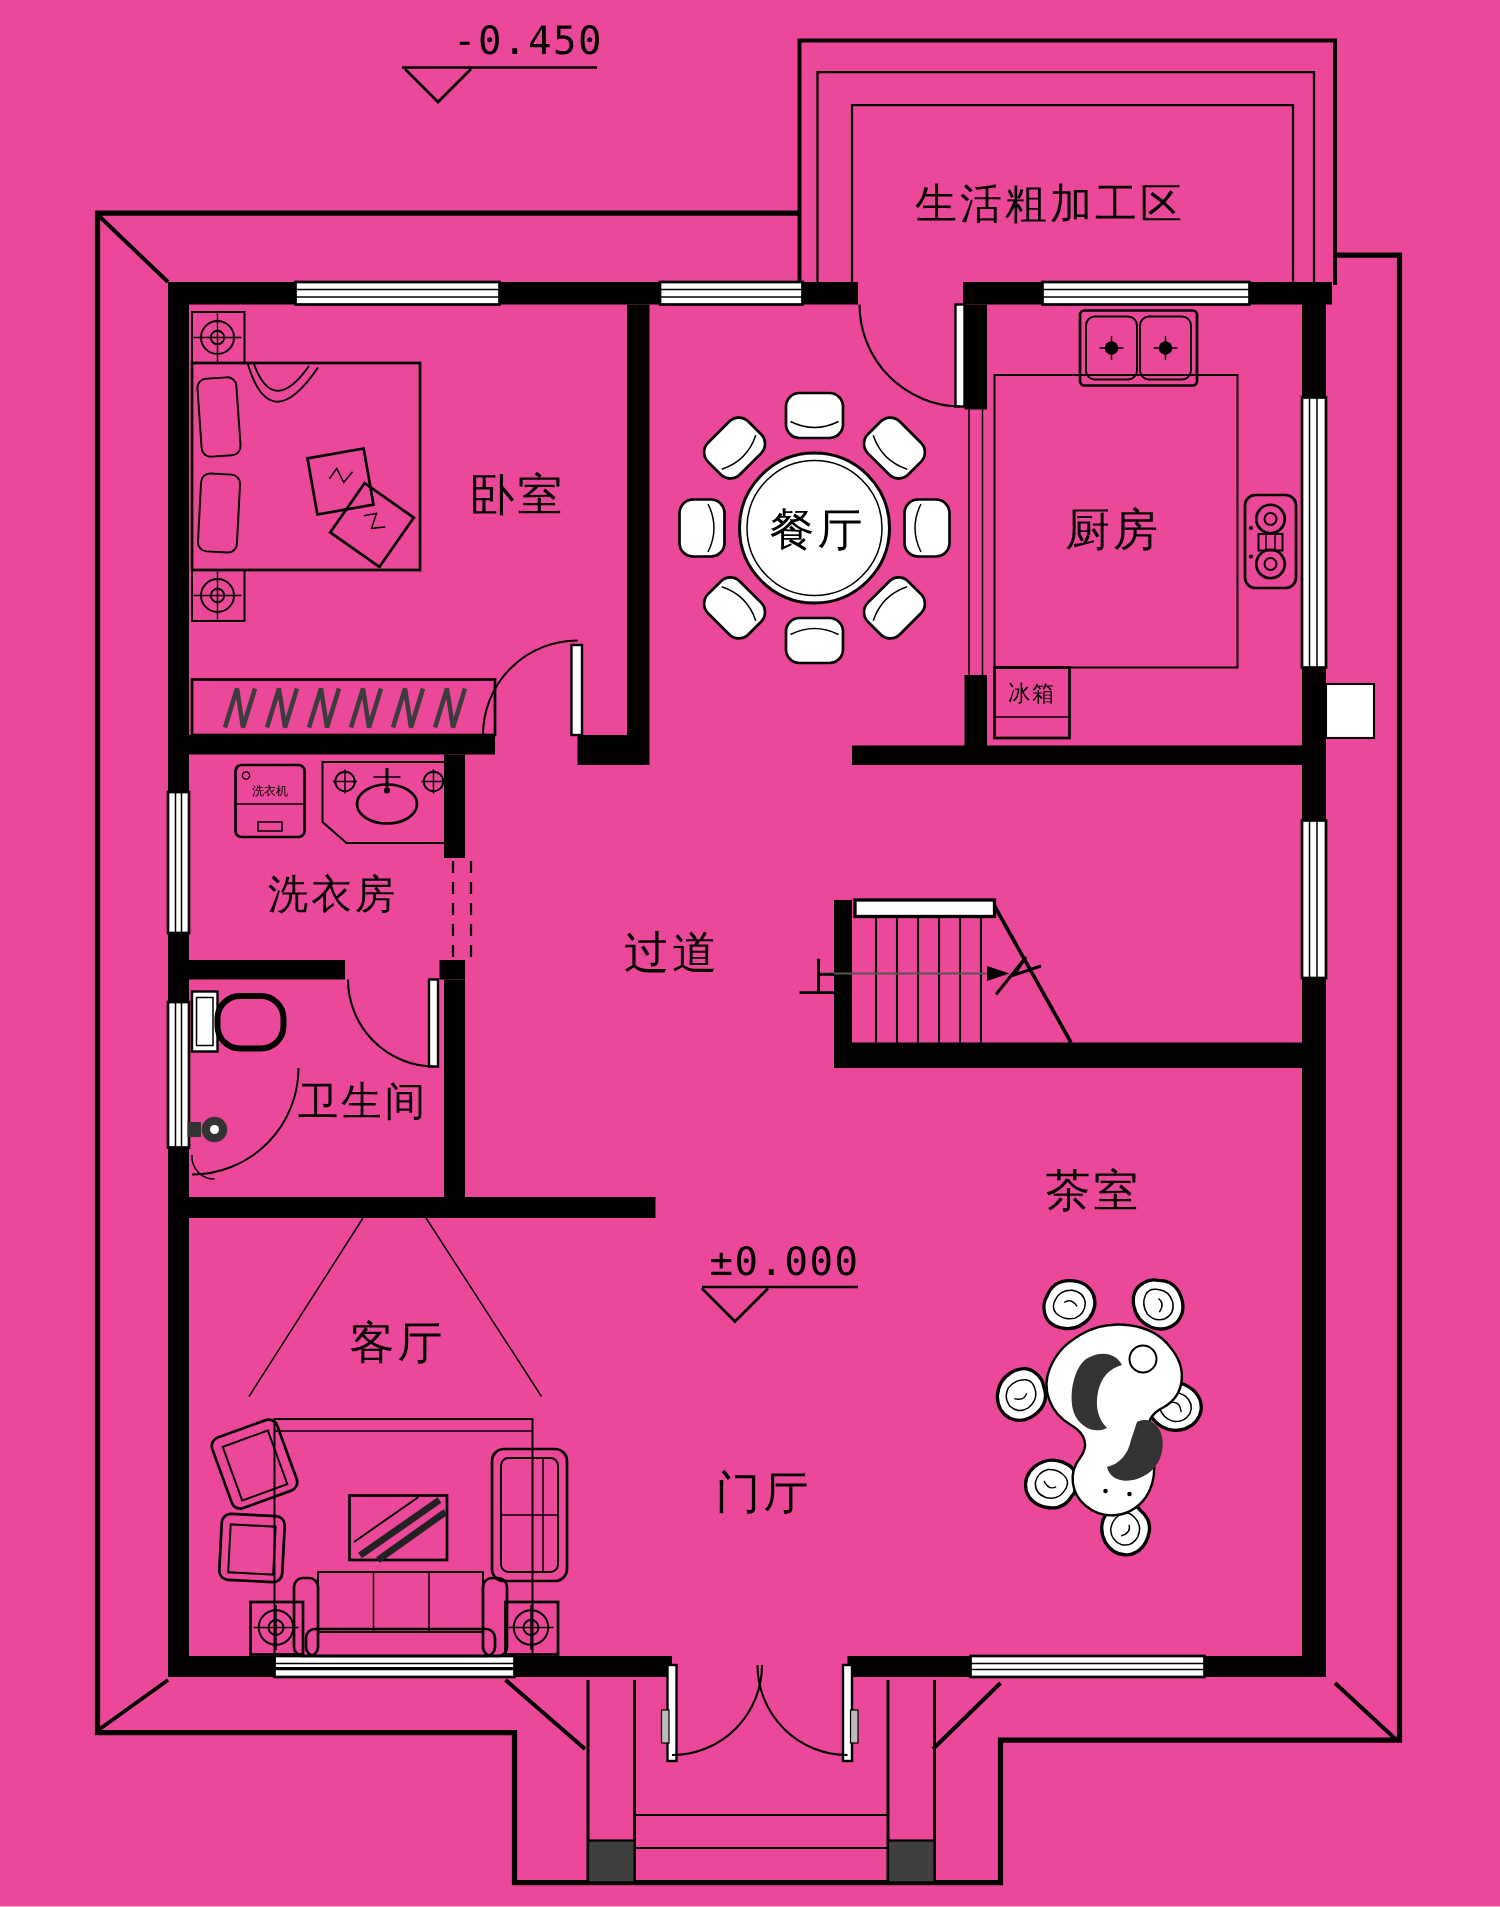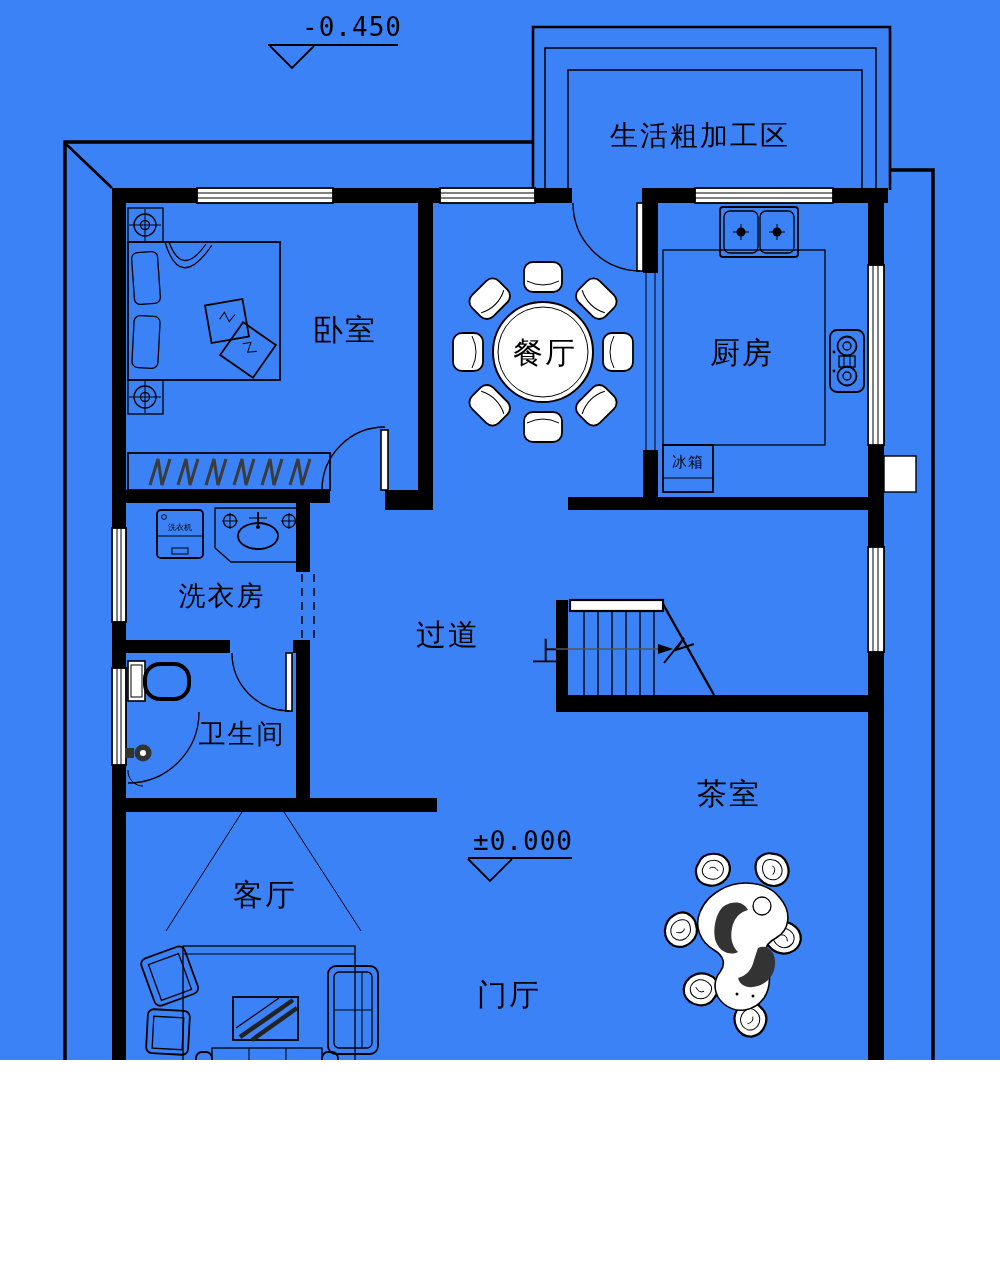--- a/index.html
+++ b/index.html
@@ -1,16 +1,16 @@
 <!DOCTYPE html>
 <html><head>
 <meta charset="utf-8">
 <style>
   html,body{margin:0;padding:0;background:#ffffff;}
-  .stage{position:relative;width:1000px;height:1060px;background:#3b82f6;overflow:hidden;
+  .stage{position:relative;width:1000px;height:1271px;background:#ec4899;overflow:hidden;
          font-family:"Liberation Sans",sans-serif;}
   svg{position:absolute;left:0;top:0;}
   text{font-family:"Liberation Sans",sans-serif;fill:#000;}
   .room-label{font-size:30px;letter-spacing:2px;}
   .room-label.sm{font-size:27px;}
   .tiny-label{font-size:15px;letter-spacing:1px;}
   .micro-label{font-size:8px;}
   .proc-label{font-size:28px;letter-spacing:2px;}
   .elev{font-family:"DejaVu Sans Mono","Liberation Mono",monospace;font-size:26px;letter-spacing:1px;}
   .up-label{font-size:27px;}

